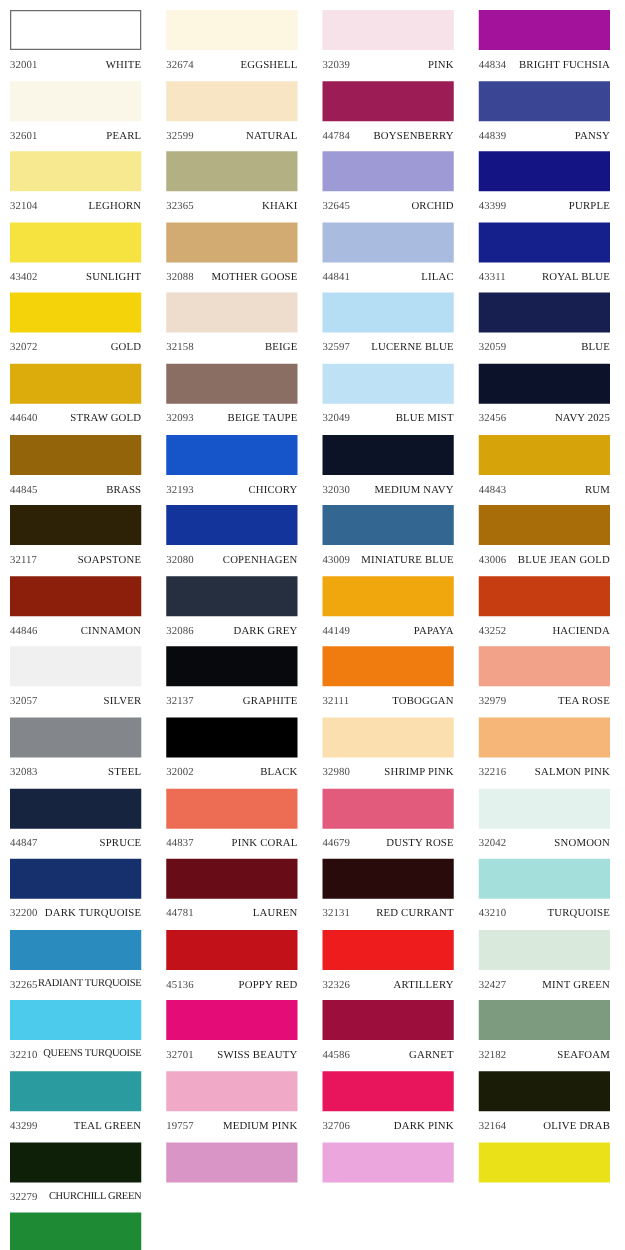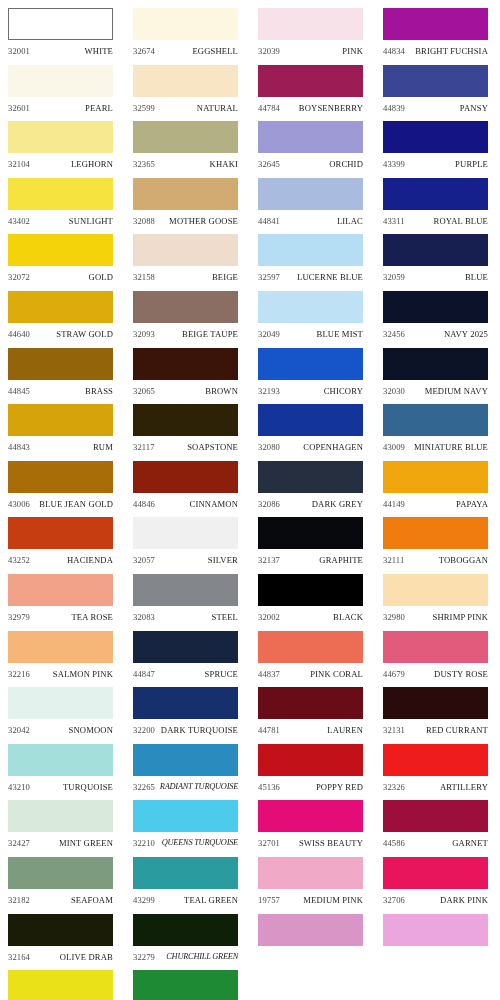--- a/index.html
+++ b/index.html
@@ -60,21 +60,20 @@
     right:0;
     top:0;
     font-size:8.6px;
     letter-spacing:0.15px;
     color:#1c1c1c;
     text-transform:uppercase;
   }
   .name.tight{
     letter-spacing:-0.25px;
     font-size:8.4px;
-    font-style:italic;
   }
 </style>
 </head>
 <body>
 
 <div id="chart">
   <div class="grid" id="grid">
       <div class="cell">
         <div class="swatch outlined" title="WHITE" style="background: rgb(255, 255, 255);"></div>
         <div class="caption">
@@ -244,27 +243,20 @@
         </div>
       </div>
       <div class="cell">
         <div class="swatch" title="BRASS" style="background: rgb(148, 100, 10);"></div>
         <div class="caption">
           <span class="code">44845</span>
           <span class="name">BRASS</span>
         </div>
       </div>
       <div class="cell">
-        <div class="swatch" title="BROWN" style="background: rgb(58, 19, 9);"></div>
-        <div class="caption">
-          <span class="code">32065</span>
-          <span class="name">BROWN</span>
-        </div>
-      </div>
-      <div class="cell">
         <div class="swatch" title="CHICORY" style="background: rgb(22, 84, 202);"></div>
         <div class="caption">
           <span class="code">32193</span>
           <span class="name">CHICORY</span>
         </div>
       </div>
       <div class="cell">
         <div class="swatch" title="MEDIUM NAVY" style="background: rgb(13, 19, 38);"></div>
         <div class="caption">
           <span class="code">32030</span>

